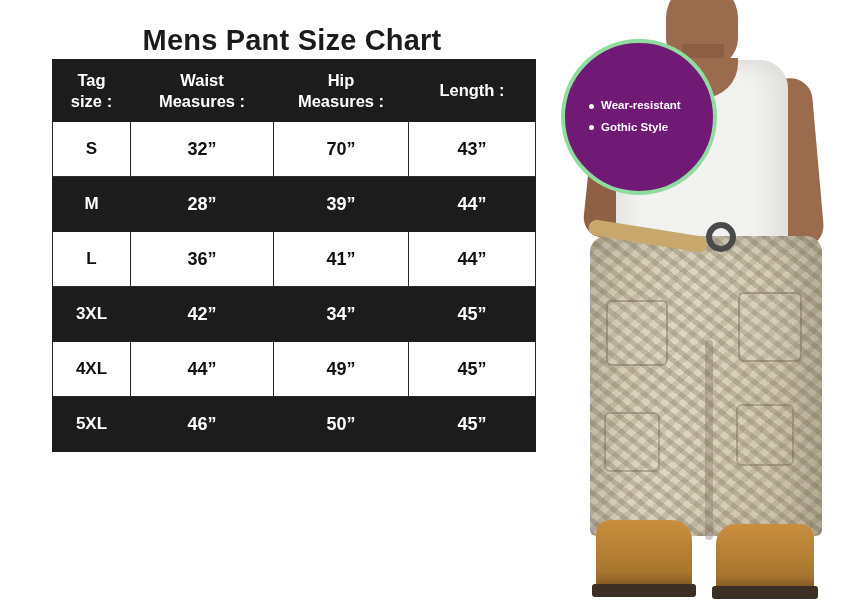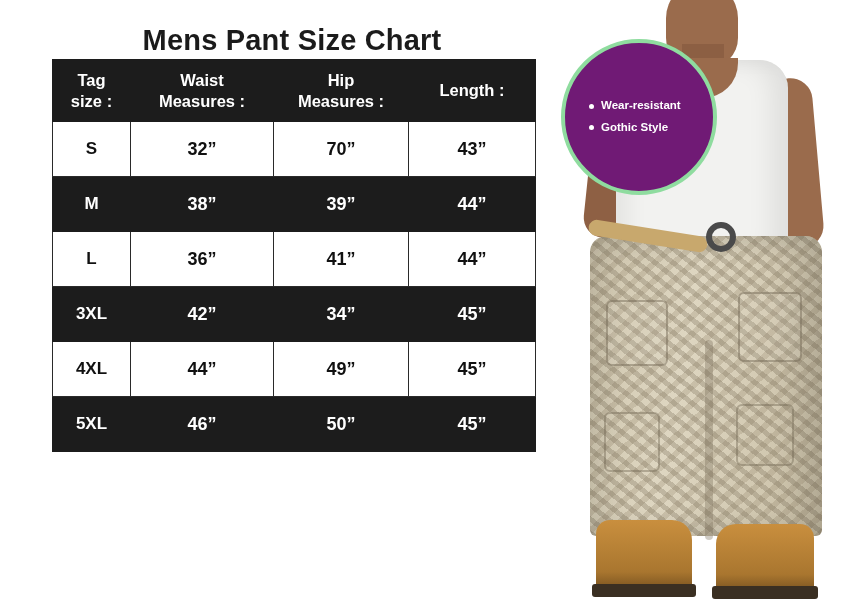--- a/index.html
+++ b/index.html
@@ -294,21 +294,21 @@
       </thead>
       <tbody>
         <tr class="light">
           <td class="tag">S</td>
           <td class="val">32”</td>
           <td class="val">70”</td>
           <td class="val">43”</td>
         </tr>
         <tr class="dark">
           <td class="tag">M</td>
-          <td class="val">38”</td>
+          <td class="val">28”</td>
           <td class="val">39”</td>
           <td class="val">44”</td>
         </tr>
         <tr class="light">
           <td class="tag">L</td>
           <td class="val">36”</td>
           <td class="val">41”</td>
           <td class="val">44”</td>
         </tr>
         <tr class="dark">

